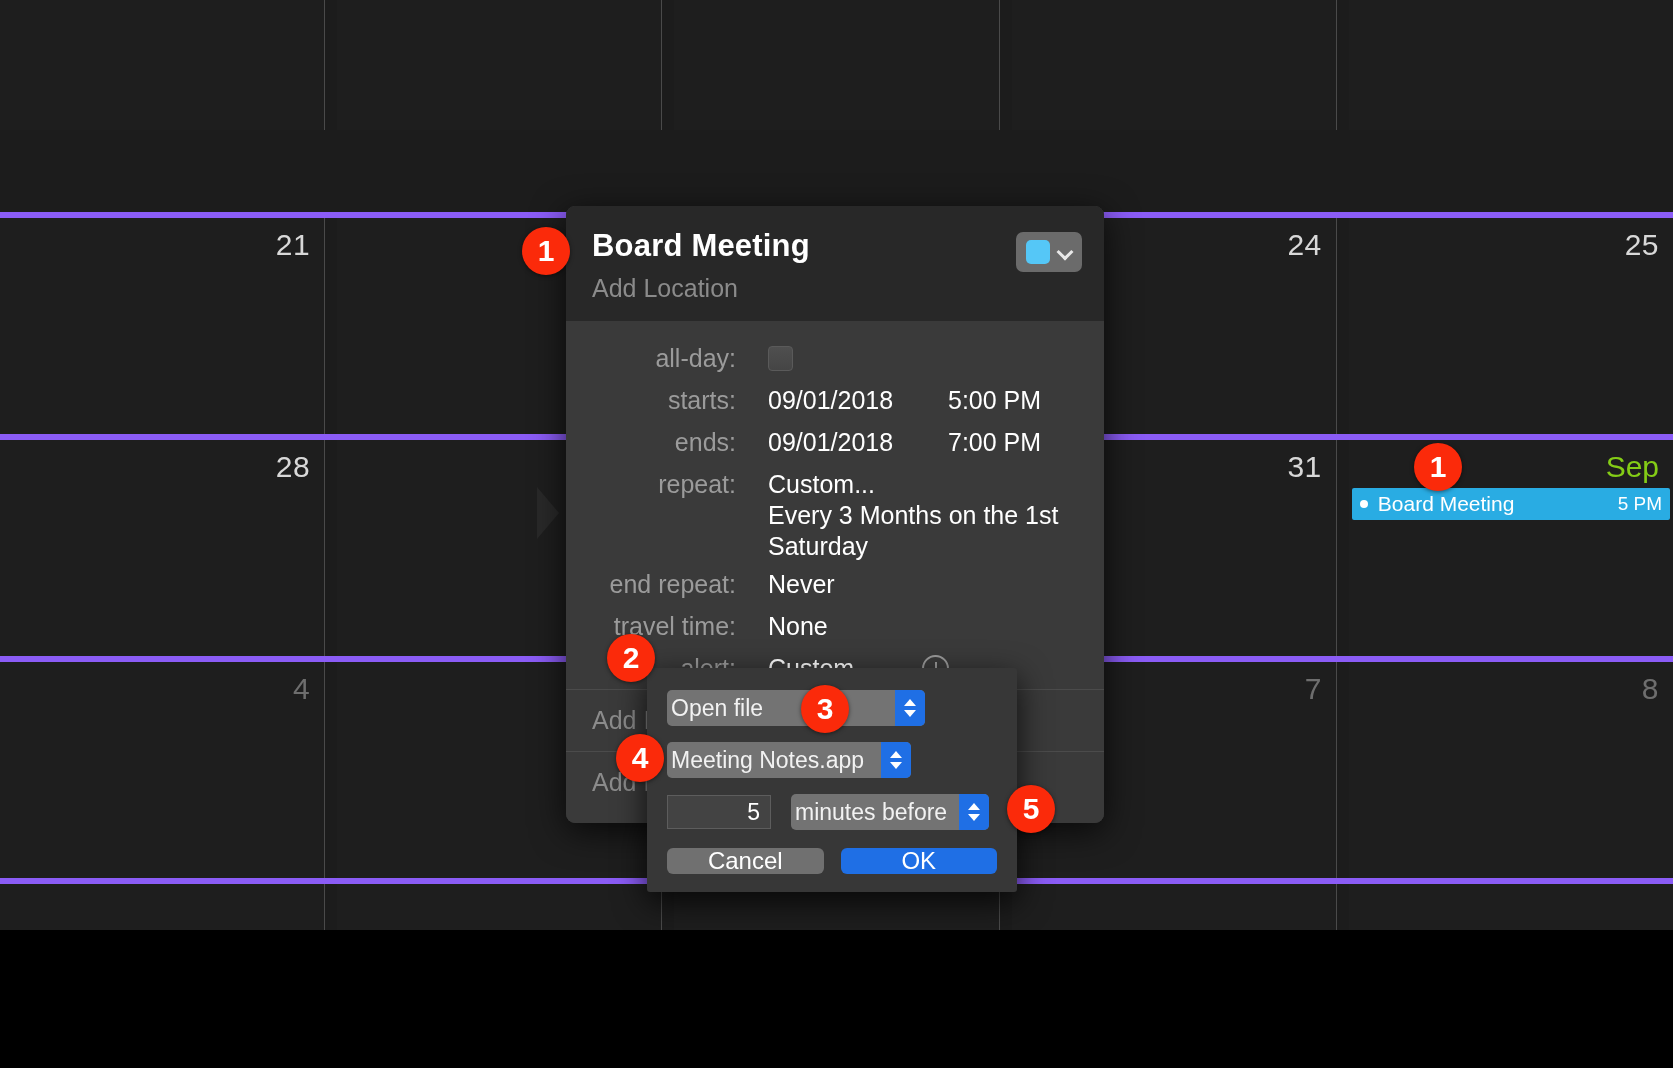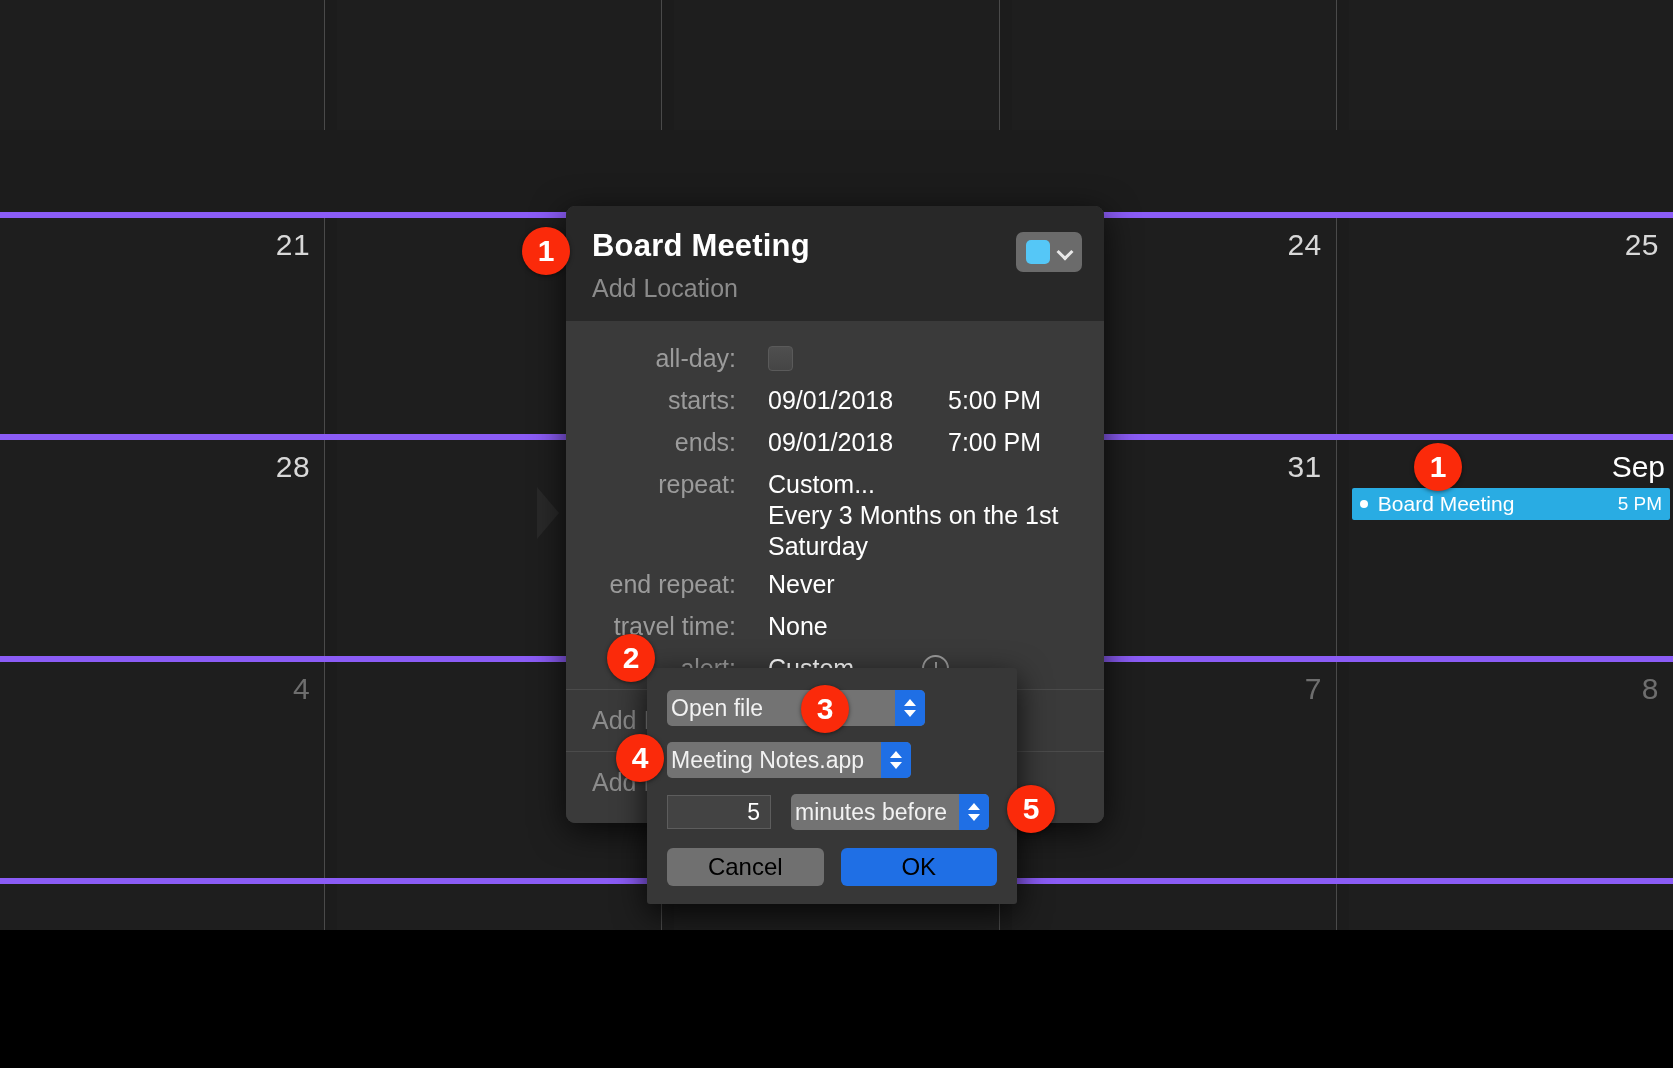--- a/index.html
+++ b/index.html
@@ -81,23 +81,23 @@
     margin-right: 10px;
     flex: 0 0 auto;
   }
   .cal-event .etitle { flex: 1 1 auto; white-space: nowrap; overflow: hidden; }
   .cal-event .etime { flex: 0 0 auto; font-size: 19px; }
 
   
   .month-label {
     position: absolute;
     top: 10px;
-    right: 8px;
+    right: 14px;
     font-size: 30px;
-    color: #ffffff;
+    color: #84cc16;
   }
 
   
   #popover {
     position: absolute;
     left: 566px;
     top: 206px;
     width: 538px;
     border-radius: 9px;
     background: #3a3a3a;
@@ -300,27 +300,27 @@
     display: flex;
     align-items: center;
     justify-content: flex-end;
     padding-right: 10px;
   }
   .amount-row .popup-button { margin-bottom: 0; }
 
   .sheet-buttons { display: flex; gap: 17px; }
   .sheet-btn {
     flex: 1 1 0;
-    height: 38px;
+    height: 26px;
     border-radius: 6px;
     display: flex;
     align-items: center;
     justify-content: center;
     font-size: 24px;
-    color: #000000;
+    color: #ffffff;
   }
   .btn-cancel { background: #707070; }
   .btn-ok { background: #1f6fe5; }
 
   
   .callout {
     position: absolute;
     width: 48px; height: 48px;
     border-radius: 50%;
     background: #fb2a0a;

